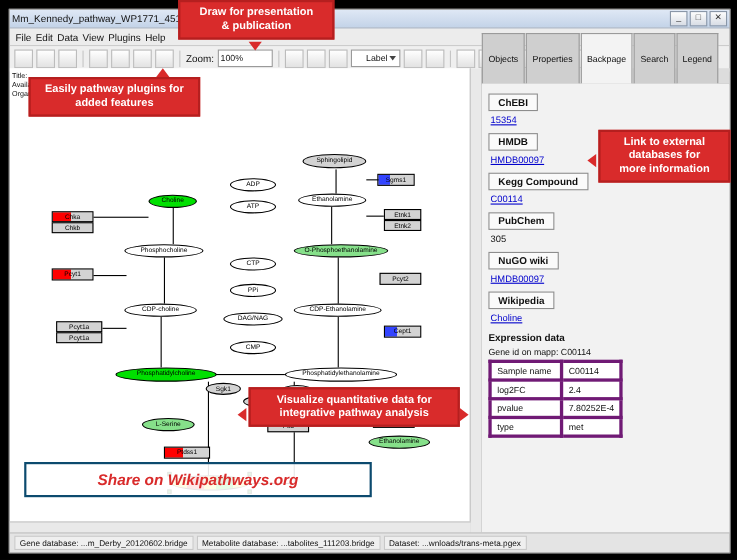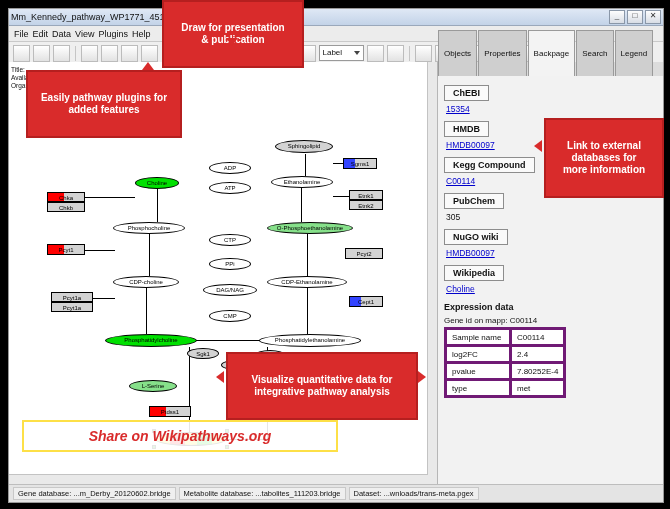--- a/index.html
+++ b/index.html
@@ -7,21 +7,21 @@
   .app{position:absolute;left:8px;top:8px;width:654px;height:493px;background:#e8e8e8;border:1px solid #999;}
   .titlebar{height:16px;background:linear-gradient(#dfe8f5,#c3d3e8);border-bottom:1px solid #9aa8bb;display:flex;align-items:center;padding:0 2px;font-size:9px;color:#111;}
   .titlebar .tbtxt{flex:1;white-space:nowrap;overflow:hidden;}
   .winbtn{width:14px;height:12px;border:1px solid #8a97a8;background:linear-gradient(#fdfdfd,#d8dde5);margin-left:2px;font-size:8px;line-height:10px;text-align:center;color:#333;}
   .menubar{height:15px;background:#ececec;border-bottom:1px solid #c9c9c9;display:flex;align-items:center;font-size:9px;padding-left:3px;gap:0;color:#111;}
   .menubar span{padding:0 2px;}
   .toolbar{height:22px;background:#efefef;border-bottom:1px solid #c0c0c0;display:flex;align-items:center;font-size:9px;gap:3px;padding:0 4px;color:#111;}
   .tb-ico{width:15px;height:15px;border:1px solid #bcbcbc;background:linear-gradient(#fff,#e2e2e2);display:inline-block;position:relative;}
   .tb-sep{width:1px;height:15px;background:#c5c5c5;margin:0 2px;}
   .zoombox{width:46px;height:14px;border:1px solid #9a9a9a;background:#fff;font-size:8px;line-height:14px;padding-left:2px;}
-  .combo{height:14px;border:1px solid #9a9a9a;background:#fff;font-size:8px;line-height:14px;padding-left:3px;position:relative;}
+  .combo{height:14px;border:1px solid #9a9a9a;background:#fff;font-size:8px;line-height:14px;padding-left:3px;position:relative;text-align:center;}
   .combo:after{content:"";position:absolute;right:3px;top:5px;border-left:3px solid transparent;border-right:3px solid transparent;border-top:4px solid #444;}
   .vizcombo{position:absolute;right:228px;top:56px;width:72px;}
   .body{position:absolute;left:0;top:53px;right:0;bottom:18px;display:flex;}
   .canvaswrap{position:relative;width:428px;background:#fff;border-right:1px solid #b6b6b6;}
   .leftlabels{position:absolute;left:2px;top:4px;font-size:6.5px;color:#111;line-height:8px;}
   .sidebar{flex:1;background:#ededed;position:relative;}
   .tabs{display:flex;font-size:8px;border-bottom:1px solid #9a9a9a;background:#dcdcdc;height:14px;align-items:flex-end;}
   .tab{padding:18px 5px;border:1px solid #9a9a9a;border-bottom:none;background:#cfcfcf;margin-right:1px;color:#111;}
   .tab.active{background:#f3f3f3;font-weight:normal;}
   .panel{position:absolute;left:0;top:14px;right:0;bottom:0;background:#f2f2f2;overflow:hidden;padding:4px 6px;}
@@ -37,22 +37,22 @@
   .statusbar .cell{border:1px solid #c8c8c8;background:#efefef;padding:1px 4px;margin-right:3px;}
   
   .node{position:absolute;font-size:6px;color:#000;text-align:center;line-height:10px;border:1px solid #000;box-sizing:border-box;}
   .ell{border-radius:50%;background:#fff;}
   .rect{background:#d3d3d3;}
   .green{background:#00e000;}
   .ltgreen{background:#86e08a;}
   .edge{position:absolute;background:#000;}
   .cb{position:absolute;border:1px solid #000;box-sizing:border-box;}
   
-  .callout{position:absolute;background:#d92b2b;color:#fff;font-weight:bold;text-align:center;border:2px solid #b51f1f;font-size:10px;line-height:12px;padding:20px 6px;box-sizing:border-box;}
-  .sharebox{position:absolute;border:2px solid #fde047;background:rgba(255,255,255,0.9);color:#d92b2b;font-weight:bold;font-style:italic;font-size:14px;text-align:center;padding:6px 8px;}
+  .callout{position:absolute;background:#d92b2b;color:#fff;font-weight:bold;text-align:center;border:2px solid #b51f1f;font-size:10px;line-height:12px;padding:4px 6px;box-sizing:border-box;}
+  .sharebox{position:absolute;border:2px solid #0c4a6e;background:rgba(255,255,255,0.9);color:#d92b2b;font-weight:bold;font-style:italic;font-size:14px;text-align:center;padding:6px 8px;}
   .arrowL{position:absolute;width:0;height:0;border-top:6px solid transparent;border-bottom:6px solid transparent;border-right:8px solid #d92b2b;}
   .arrowR{position:absolute;width:0;height:0;border-top:6px solid transparent;border-bottom:6px solid transparent;border-left:8px solid #d92b2b;}
   .arrowU{position:absolute;width:0;height:0;border-left:6px solid transparent;border-right:6px solid transparent;border-bottom:8px solid #d92b2b;}
   .arrowD{position:absolute;width:0;height:0;border-left:6px solid transparent;border-right:6px solid transparent;border-top:8px solid #d92b2b;}
   .scroll-v{position:absolute;right:0;top:0;bottom:0;width:9px;background:#e9e9e9;border-left:1px solid #c3c3c3;}
   .scroll-h{position:absolute;left:0;right:9px;bottom:0;height:9px;background:#e9e9e9;border-top:1px solid #c3c3c3;}
 </style>
 </head>
 <body>
 

